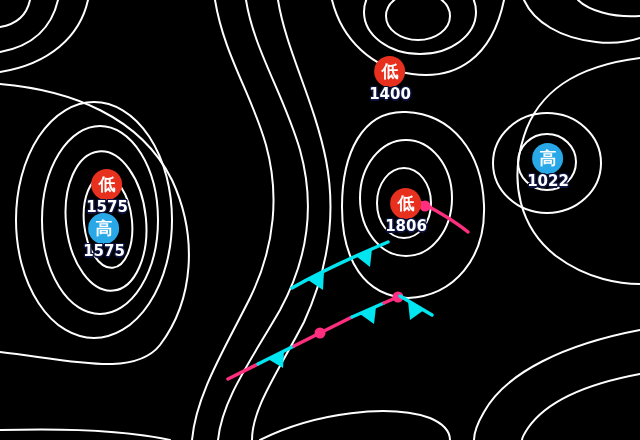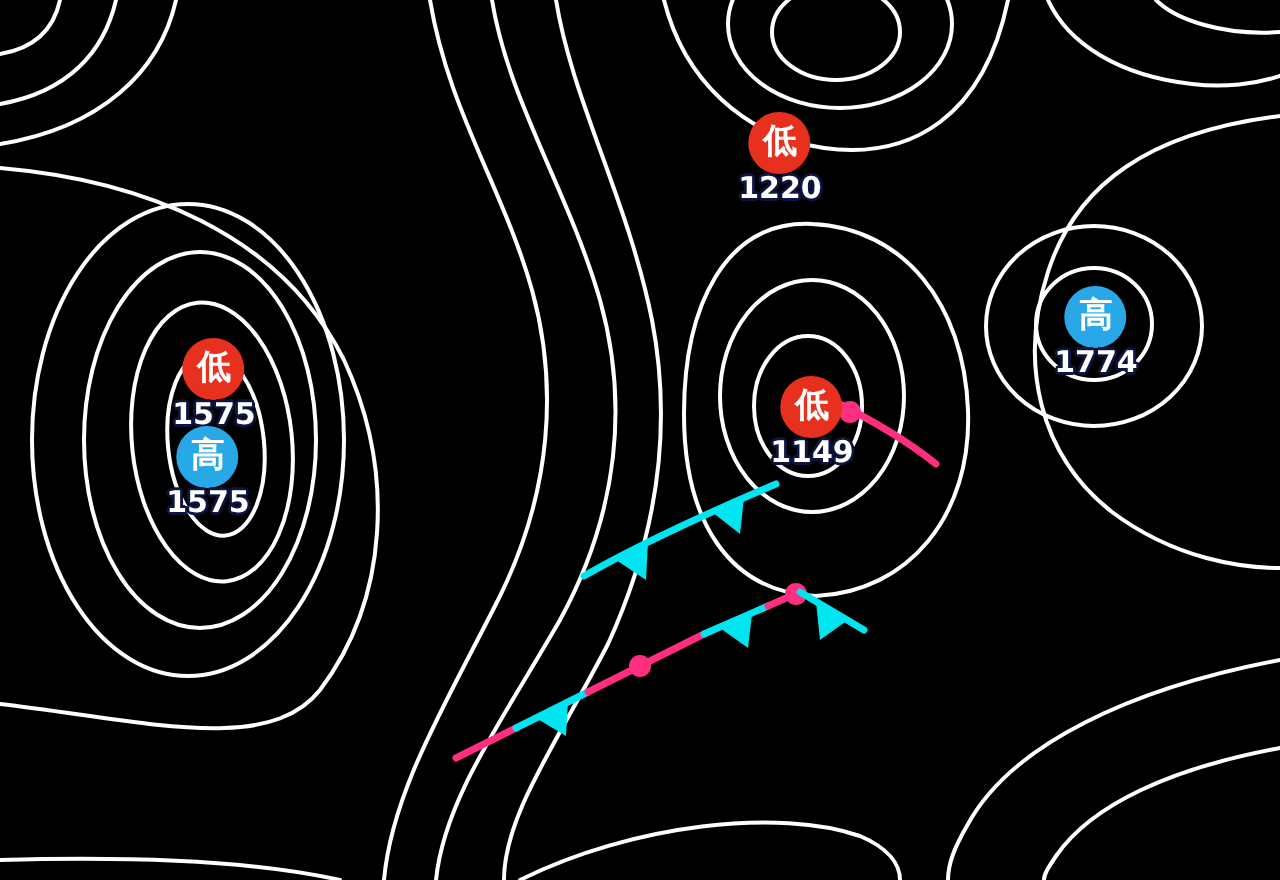--- a/index.html
+++ b/index.html
@@ -113,28 +113,28 @@
   <div class="center-marker" style="left: 104px; top: 229px;">
     <span class="pressure-badge high">
         <span>高</span>
       </span>
     <span class="pressure-value">1575</span>
   </div>
   <div class="center-marker" style="left: 390px; top: 72px;">
     <span class="pressure-badge low">
         <span>低</span>
       </span>
-    <span class="pressure-value">1220</span>
+    <span class="pressure-value">1400</span>
   </div>
   <div class="center-marker" style="left: 406px; top: 204px;">
     <span class="pressure-badge low">
         <span>低</span>
       </span>
-    <span class="pressure-value">1149</span>
+    <span class="pressure-value">1806</span>
   </div>
   <div class="center-marker" style="left: 548px; top: 159px;">
     <span class="pressure-badge high">
         <span>高</span>
       </span>
-    <span class="pressure-value">1774</span>
+    <span class="pressure-value">1022</span>
   </div>
 
 </div>
 
 </body></html>

